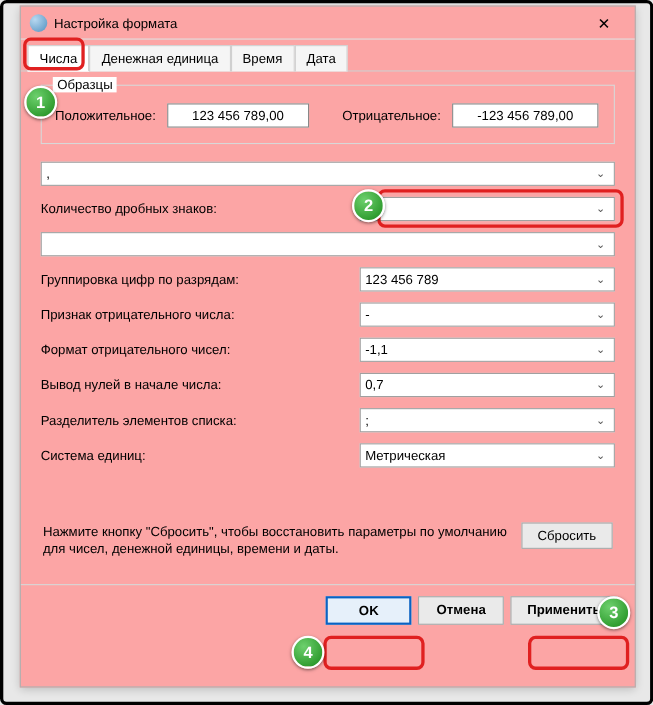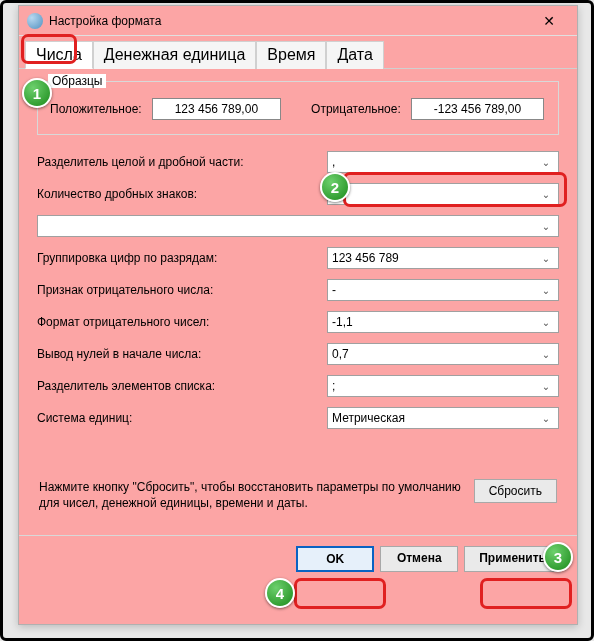--- a/index.html
+++ b/index.html
@@ -41,21 +41,21 @@
     padding: 4px 6px 0 6px;
     border-bottom: 1px solid #d0d0d0;
   }
   .tab {
     padding: 4px 10px;
     border: 1px solid #d0d0d0;
     border-bottom: none;
     background: #f5f5f5;
     margin-right: 0;
     cursor: pointer;
-    font-size: 16px;
+    font-size: 12px;
     position: relative;
     top: 1px;
   }
   .tab.active {
     background: #fff;
     border-bottom: 1px solid #fff;
   }
   .content { padding: 12px 18px; }
   .group {
     border: 1px solid #d8d8d8;
@@ -184,21 +184,20 @@
       <div class="sample-row">
         <span class="sample-label">Положительное:</span>
         <span class="sample-box">123 456 789,00</span>
         <span style="width:10px"></span>
         <span class="sample-label">Отрицательное:</span>
         <span class="sample-box">-123 456 789,00</span>
       </div>
     </div>
 
     <div class="form-row">
-      <span class="form-label">Разделитель целой и дробной части:</span>
       <div class="form-select">
         <span>,</span>
         <span class="chev">⌄</span>
       </div>
     </div>
     <div class="form-row">
       <span class="form-label">Количество дробных знаков:</span>
       <div class="form-select">
         <span>2</span>
         <span class="chev">⌄</span>

